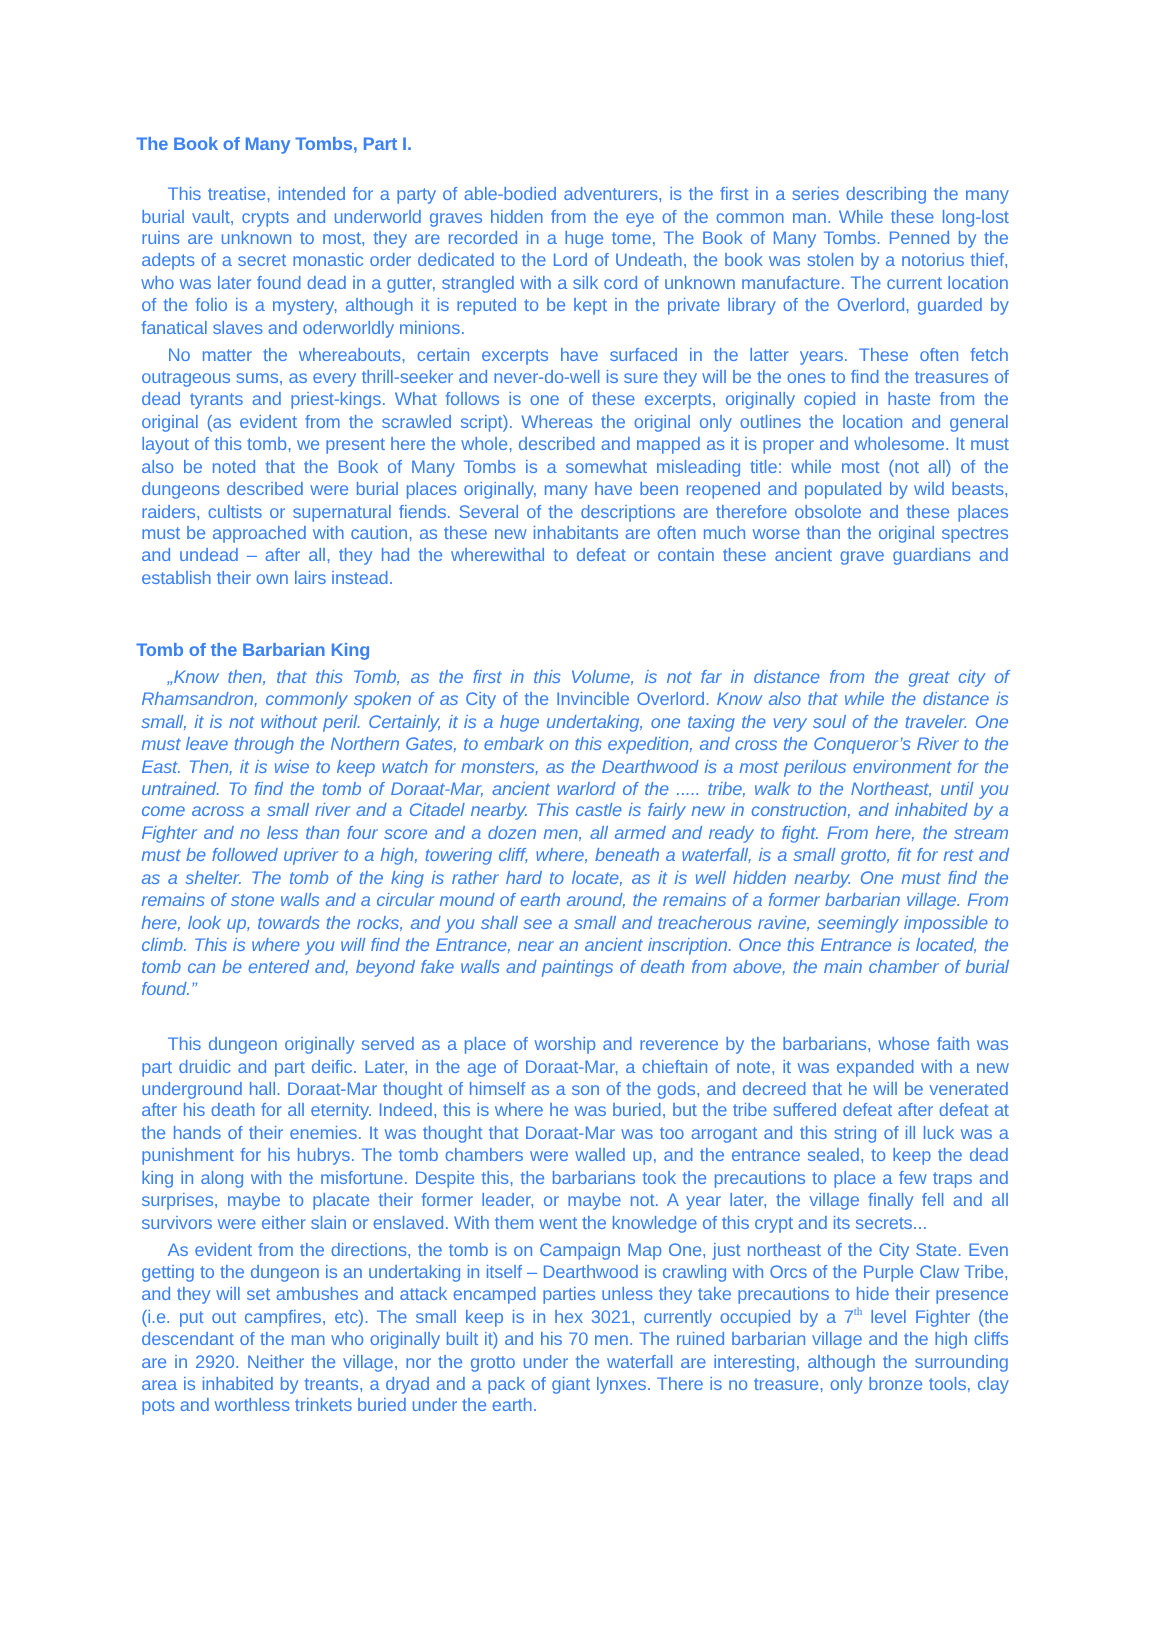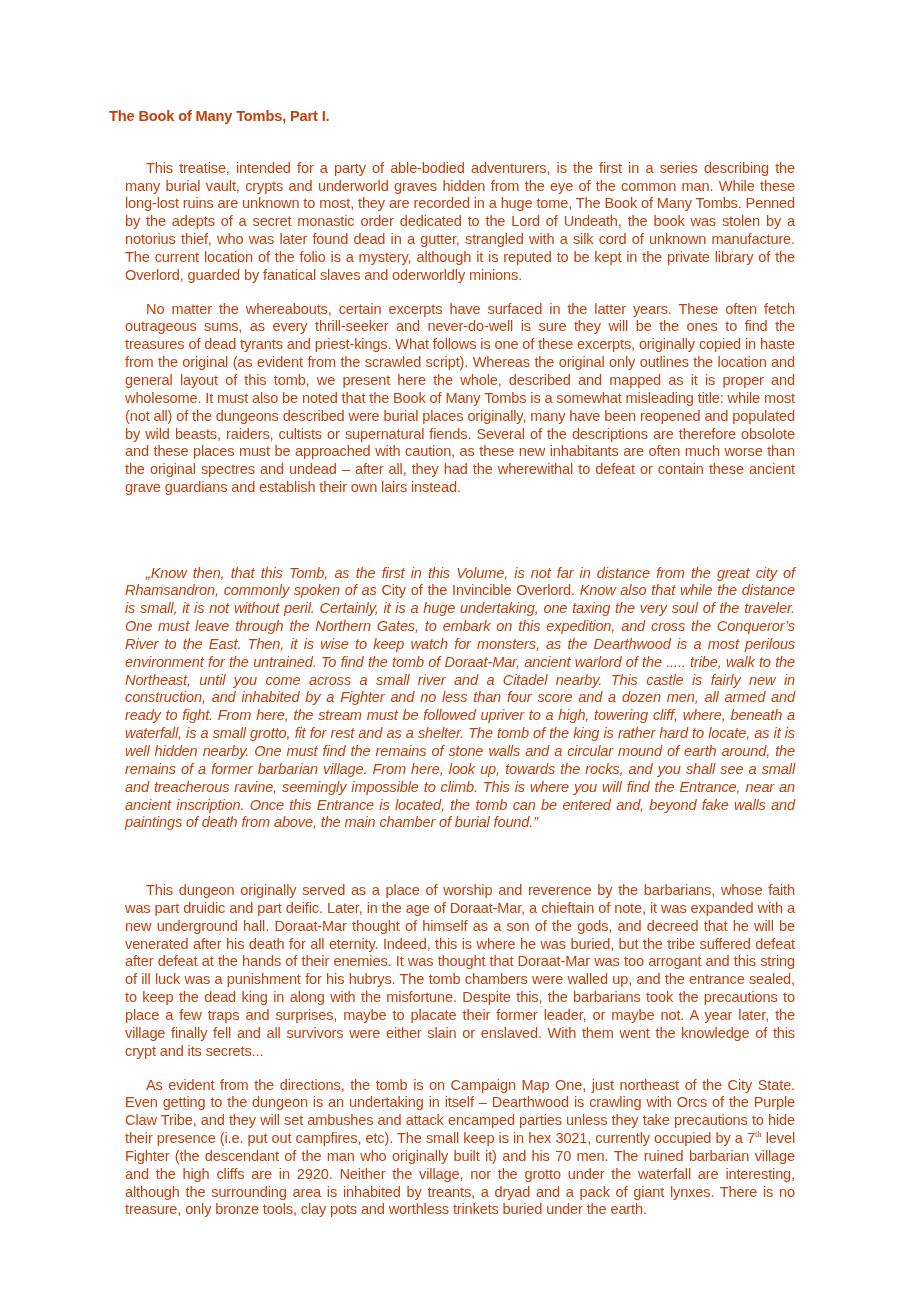--- a/index.html
+++ b/index.html
@@ -5,43 +5,44 @@
     html, body { margin: 0; padding: 0; background: #ffffff; }
     body { width: 920px; height: 1300px; position: relative; overflow: hidden; }
     .page {
       position: absolute;
       left: 109px;
       top: 108px;
       width: 702px;
       font-family: "Liberation Sans", sans-serif;
       font-size: 14.6px;
       line-height: 17.85px;
-      color: #c2410c;
+      color: #3b82f6;
       letter-spacing: -0.15px;
     }
     .title { font-weight: bold; margin: 0; }
     .byline { margin: 17.85px 0 0 0; }
     .para {
-      margin: 16px;
+      margin: 4px;
       text-align: justify;
       text-indent: 21px;
     }
     .gap { height: 17.85px; }
     .gap2 { height: 35.7px; }
     .heading { font-weight: bold; margin: 0; }
     .quote { font-style: italic; }
     .upright { font-style: normal; }
     sup { font-size: 9px; line-height: 0; vertical-align: 6px; font-family: Liberation Serif, serif; }
   </style>
 </head>
 <body>
 
 <div class="page">
   <p class="title">The Book of Many Tombs, Part I.</p>
   <div class="gap"></div>
   <p class="para">This treatise, intended for a party of able-bodied adventurers, is the first in a series describing the many burial vault, crypts and underworld graves hidden from the eye of the common man. While these long-lost ruins are unknown to most, they are recorded in a huge tome, The Book of Many Tombs. Penned by the adepts of a secret monastic order dedicated to the Lord of Undeath, the book was stolen by a notorius thief, who was later found dead in a gutter, strangled with a silk cord of unknown manufacture. The current location of the folio is a mystery, although it is reputed to be kept in the private library of the Overlord, guarded by fanatical slaves and oderworldly minions.</p>
   <p class="para">No matter the whereabouts, certain excerpts have surfaced in the latter years. These often fetch outrageous sums, as every thrill-seeker and never-do-well is sure they will be the ones to find the treasures of dead tyrants and priest-kings. What follows is one of these excerpts, originally copied in haste from the original (as evident from the scrawled script). Whereas the original only outlines the location and general layout of this tomb, we present here the whole, described and mapped as it is proper and wholesome. It must also be noted that the Book of Many Tombs is a somewhat misleading title: while most (not all) of the dungeons described were burial places originally, many have been reopened and populated by wild beasts, raiders, cultists or supernatural fiends. Several of the descriptions are therefore obsolote and these places must be approached with caution, as these new inhabitants are often much worse than the original spectres and undead – after all, they had the wherewithal to defeat or contain these ancient grave guardians and establish their own lairs instead.</p>
   <div class="gap2"></div>
+  <p class="heading">Tomb of the Barbarian King</p>
   <p class="para quote"><span>„Know then, that this Tomb, as the first in this Volume, is not far in distance from the great city of Rhamsandron, commonly spoken of as</span><span class="upright"> City of the Invincible Overlord. </span><span>Know also that while the distance is small, it is not without peril. Certainly, it is a huge undertaking, one taxing the very soul of the traveler. One must leave through the Northern Gates, to embark on this expedition, and cross the Conqueror’s River to the East. Then, it is wise to keep watch for monsters, as the Dearthwood is a most perilous environment for the untrained. To find the tomb of Doraat-Mar, ancient warlord of the ..... tribe, walk to the Northeast, until you come across a small river and a Citadel nearby. This castle is fairly new in construction, and inhabited by a Fighter and no less than four score and a dozen men, all armed and ready to fight. From here, the stream must be followed upriver to a high, towering cliff, where, beneath a waterfall, is a small grotto, fit for rest and as a shelter. The tomb of the king is rather hard to locate, as it is well hidden nearby. One must find the remains of stone walls and a circular mound of earth around, the remains of a former barbarian village. From here, look up, towards the rocks, and you shall see a small and treacherous ravine, seemingly impossible to climb. This is where you will find the Entrance, near an ancient inscription. Once this Entrance is located, the tomb can be entered and, beyond fake walls and paintings of death from above, the main chamber of burial found.”</span></p>
   <div class="gap"></div>
   <p class="para">This dungeon originally served as a place of worship and reverence by the barbarians, whose faith was part druidic and part deific. Later, in the age of Doraat-Mar, a chieftain of note, it was expanded with a new underground hall. Doraat-Mar thought of himself as a son of the gods, and decreed that he will be venerated after his death for all eternity. Indeed, this is where he was buried, but the tribe suffered defeat after defeat at the hands of their enemies. It was thought that Doraat-Mar was too arrogant and this string of ill luck was a punishment for his hubrys. The tomb chambers were walled up, and the entrance sealed, to keep the dead king in along with the misfortune. Despite this, the barbarians took the precautions to place a few traps and surprises, maybe to placate their former leader, or maybe not. A year later, the village finally fell and all survivors were either slain or enslaved. With them went the knowledge of this crypt and its secrets...</p>
   <p class="para"><span>As evident from the directions, the tomb is on Campaign Map One, just northeast of the City State. Even getting to the dungeon is an undertaking in itself – Dearthwood is crawling with Orcs of the Purple Claw Tribe, and they will set ambushes and attack encamped parties unless they take precautions to hide their presence (i.e. put out campfires, etc). The small keep is in hex 3021, currently occupied by a 7</span><sup>th</sup><span> level Fighter (the descendant of the man who originally built it) and his 70 men. The ruined barbarian village and the high cliffs are in 2920. Neither the village, nor the grotto under the waterfall are interesting, although the surrounding area is inhabited by treants, a dryad and a pack of giant lynxes. There is no treasure, only bronze tools, clay pots and worthless trinkets buried under the earth.</span></p>
 </div>
 
 </body></html>

